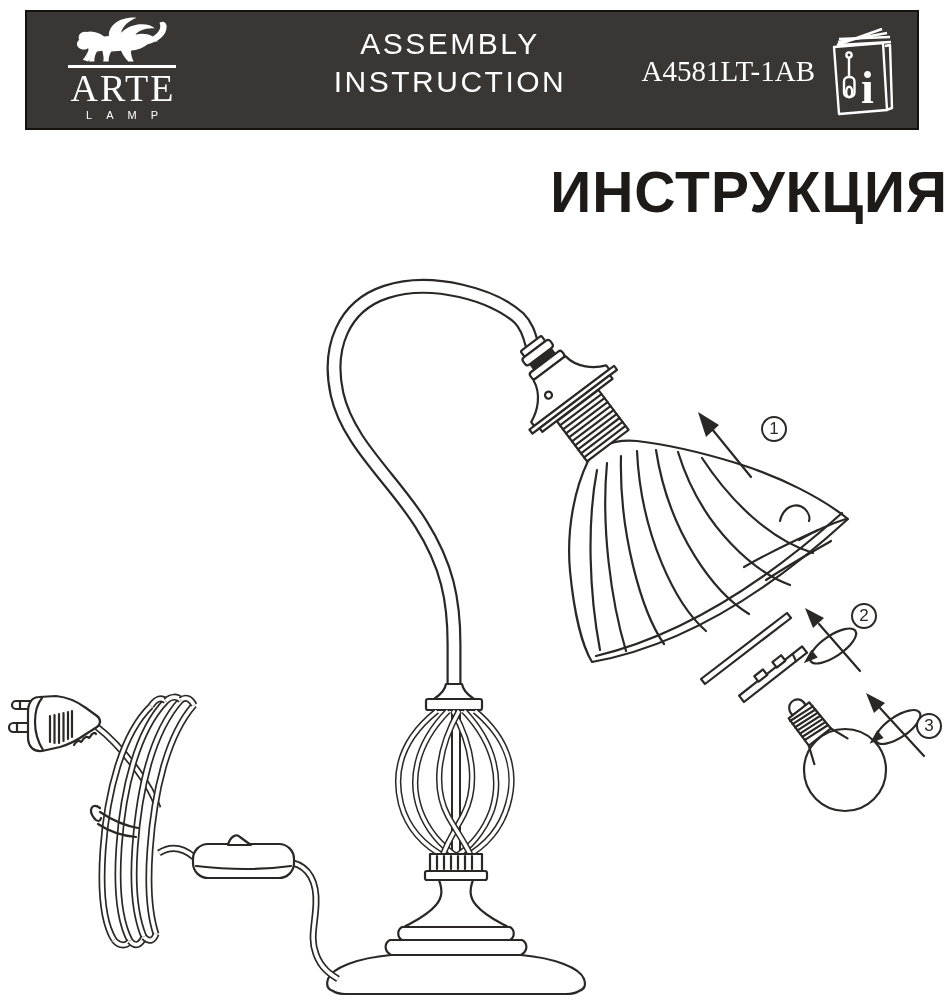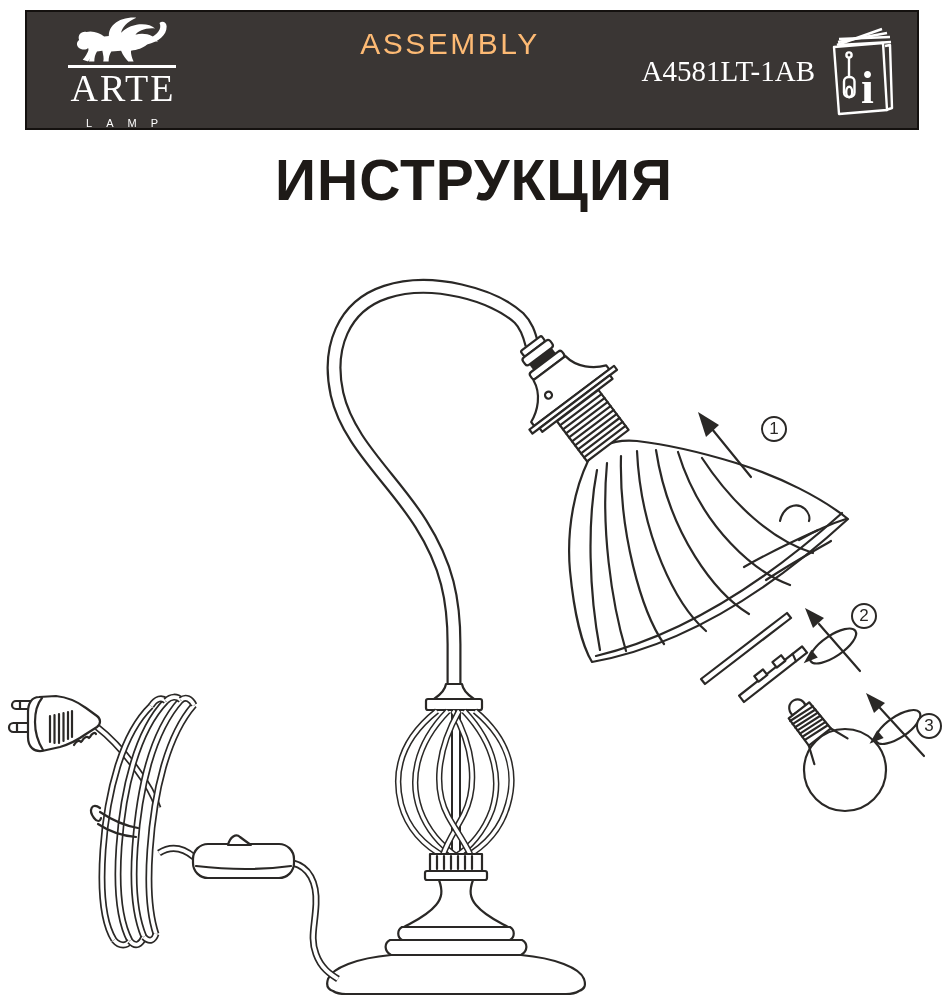--- a/index.html
+++ b/index.html
@@ -17,34 +17,34 @@
     background:var(--header-bg);border:2px solid #14110f;box-sizing:border-box;
   }
   .brand{position:absolute;left:20px;top:1px;width:150px;text-align:center;color:#fff;}
   .brand svg{display:block;margin:2px auto 0;}
   .brand-rule{height:3px;background:#fff;width:108px;margin:0 auto;}
   .brand-name{
     font-family:"Liberation Serif",serif;font-size:38px;line-height:40px;
     letter-spacing:2px;padding-left:2px;
   }
   .brand-sub{
-    font-size:11px;letter-spacing:14px;padding-left:14px;line-height:13px;margin-top:9px;
+    font-size:11px;letter-spacing:14px;padding-left:14px;line-height:13px;margin-top:1px;
   }
   .doc-title{
-    position:absolute;left:278px;top:13px;width:290px;text-align:center;color:#fdba74;
+    position:absolute;left:278px;top:13px;width:290px;text-align:center;color:#ffffff;
     font-size:30px;line-height:38px;letter-spacing:2.5px;font-weight:400;
   }
   .model{
     position:absolute;left:578px;top:43px;width:210px;text-align:right;color:#fff;
     font-family:"Liberation Serif",serif;font-size:29px;
   }
   .bookico{position:absolute;left:787px;top:12px;}
   
   .page-title{
-    position:absolute;left:0;top:147px;width:948px;text-align:center;
+    position:absolute;left:0;top:159px;width:948px;text-align:right;
     font-size:57px;font-weight:700;letter-spacing:1px;color:#1e1a17;
   }
   
   .diagram{position:absolute;left:0;top:230px;}
   .ln{fill:none;stroke:var(--line);stroke-width:2.2;stroke-linejoin:round;stroke-linecap:round;}
   .fw{fill:#fff;stroke:var(--line);stroke-width:2.2;stroke-linejoin:round;}
   .solid{fill:var(--line);stroke:none;}
   .pair-k{fill:none;stroke:var(--line);stroke-linecap:butt;}
   .pair-w{fill:none;stroke:#fff;stroke-linecap:butt;}
   .arm-k{stroke-width:15px;}   .arm-w{stroke-width:10.6px;}
@@ -72,20 +72,21 @@
         <path d="M23,38 C21,43 19,47 16,50 L22,52 C25,48 27,44 29,40 Z"></path>
       </g>
     </svg>
     <div class="brand-rule"></div>
     <div class="brand-name">ARTE</div>
     <div class="brand-sub">LAMP</div>
   </div>
 
   <div class="doc-title">
     <div>ASSEMBLY</div>
+    <div>INSTRUCTION</div>
   </div>
 
   <div class="model">A4581LT-1AB</div>
 
   <div class="bookico">
     <svg width="82" height="96" viewBox="0 0 82 96">
       <g fill="none" stroke="#fff" stroke-width="2.4" stroke-linejoin="round">
         <path d="M23,21 L68,5"></path>
           <path d="M24,18 L73,9"></path>
           <path d="M25,15 L76,13"></path>

